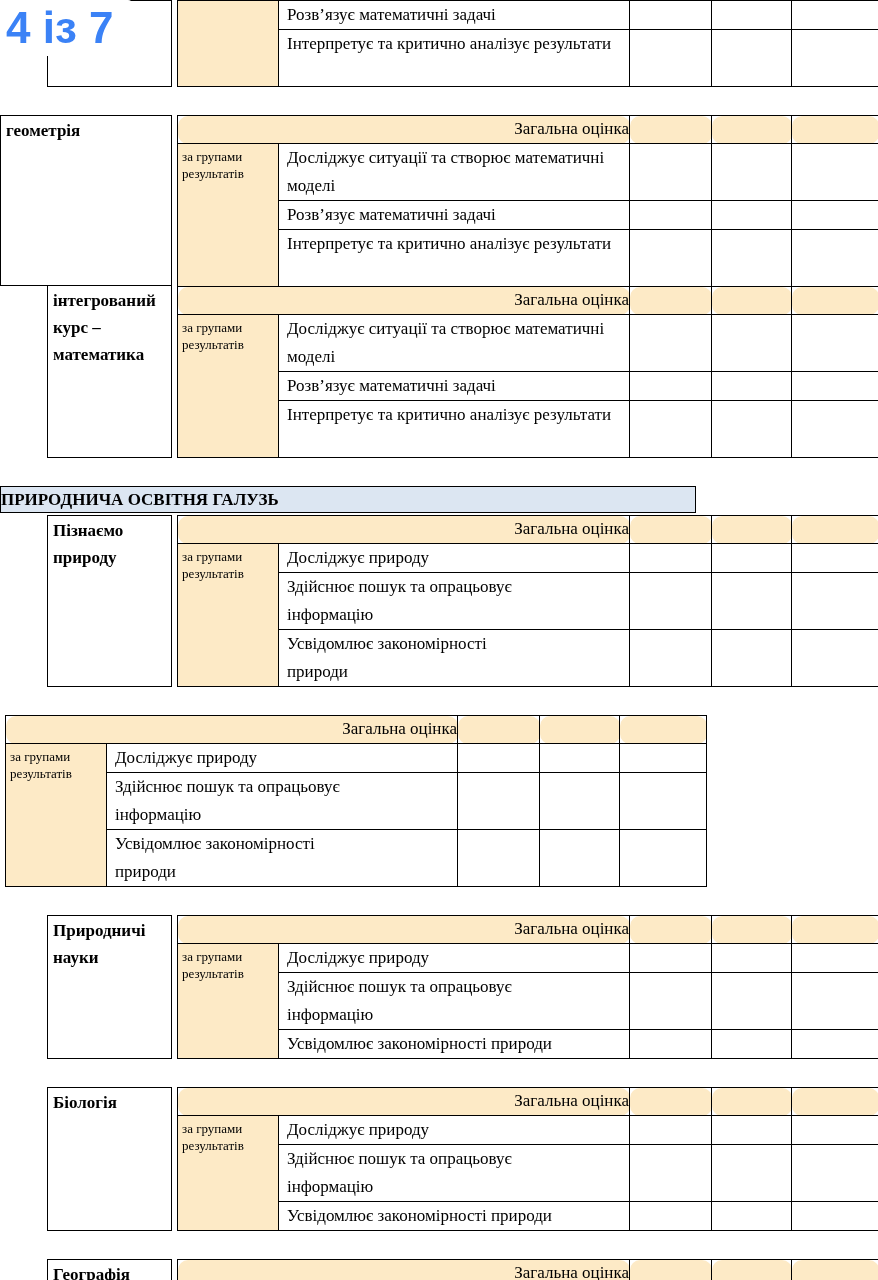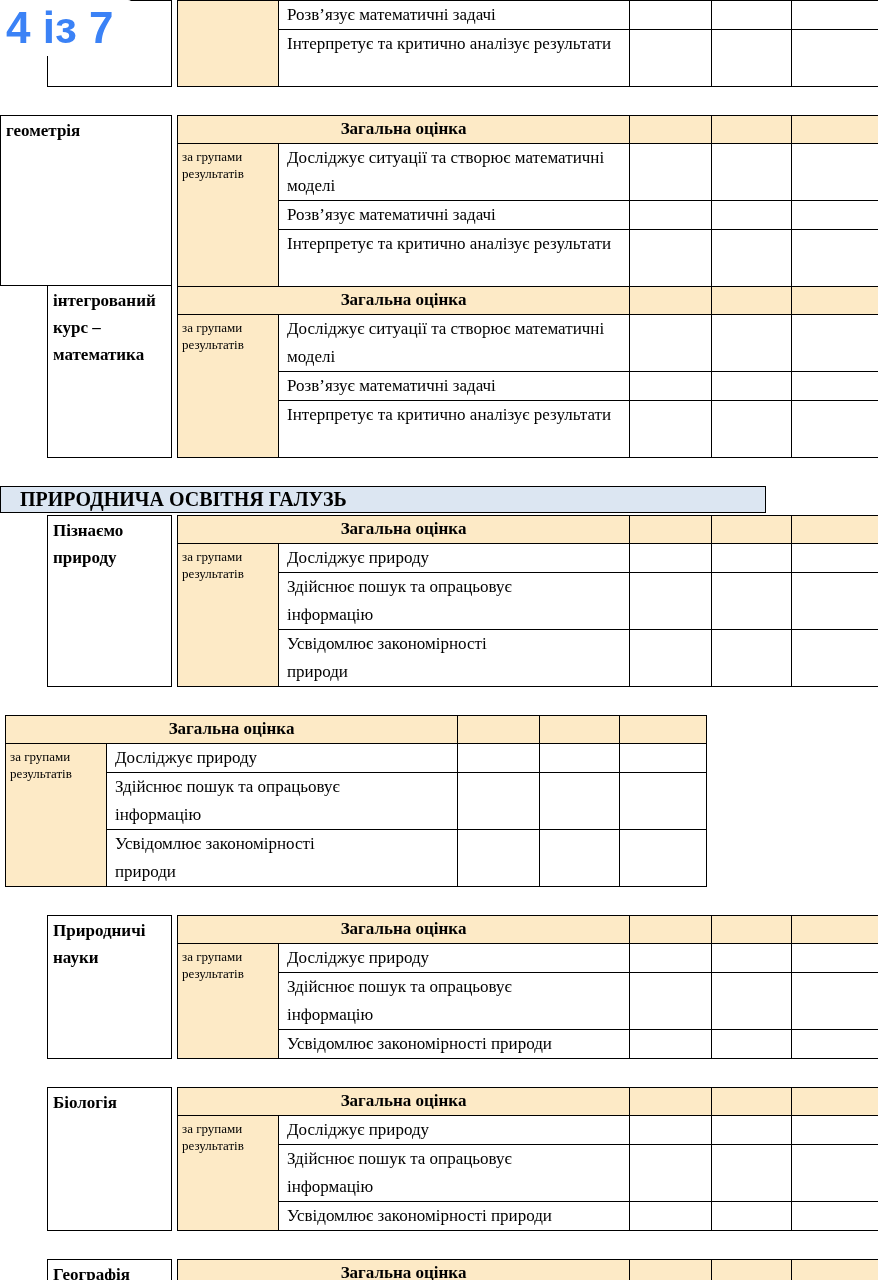--- a/index.html
+++ b/index.html
@@ -40,34 +40,34 @@
     background:var(--cream);
     font-size:13px;
     line-height:17px;
     padding:4px 4px;
   }
   td.crit { padding:0 8px;margin-left:47px; }
   table.mid td.crit { padding-right:48px; }
   table.narrow td.crit { padding-right:95px; }
 
   tr.hdr { height:28px; }
-  tr.hdr td { background:var(--cream); font-weight:bold; text-align:center; line-height:26px; }
+  tr.hdr td { background:var(--cream); font-weight:normal; text-align:right; line-height:26px;border-radius:10px; }
   tr.h1 { height:29px; }
   tr.h2 { height:57px; }
 
   .section-header {
-    width:766px;
+    width:696px;
     height:27px;
     margin-top:28px;
     border:1px solid #000;
     background:var(--blue);
     font-weight:bold;
-    font-size:20px;
+    font-size:17px;
     line-height:25px;
-    padding-left:19px;
+    padding-left:0;
   }
 
   .page-indicator {
     position:absolute;
     top:0; left:0;
     background:#ffffff;
     color:#3b82f6;
     font-family:"Liberation Sans", sans-serif;
     font-weight:bold;
     font-size:44px;

